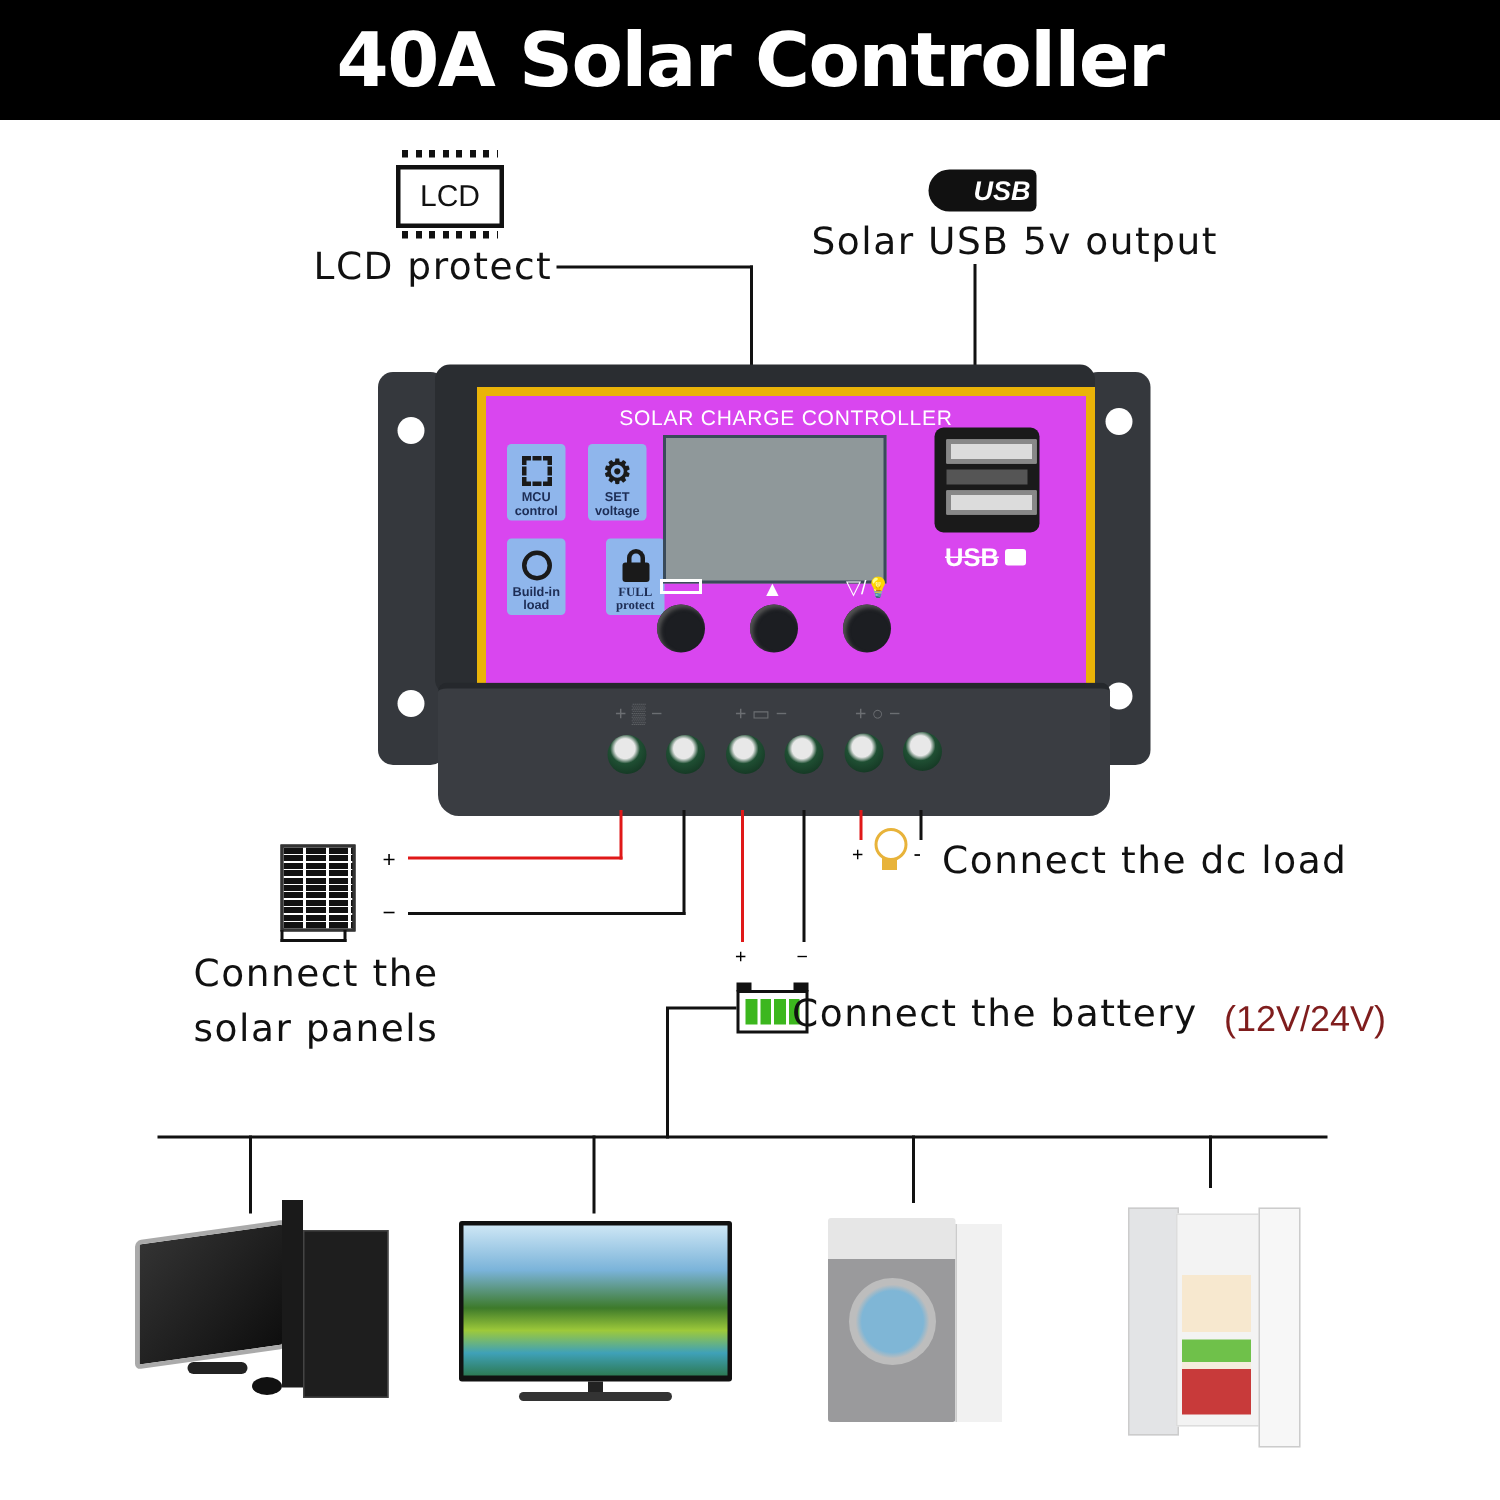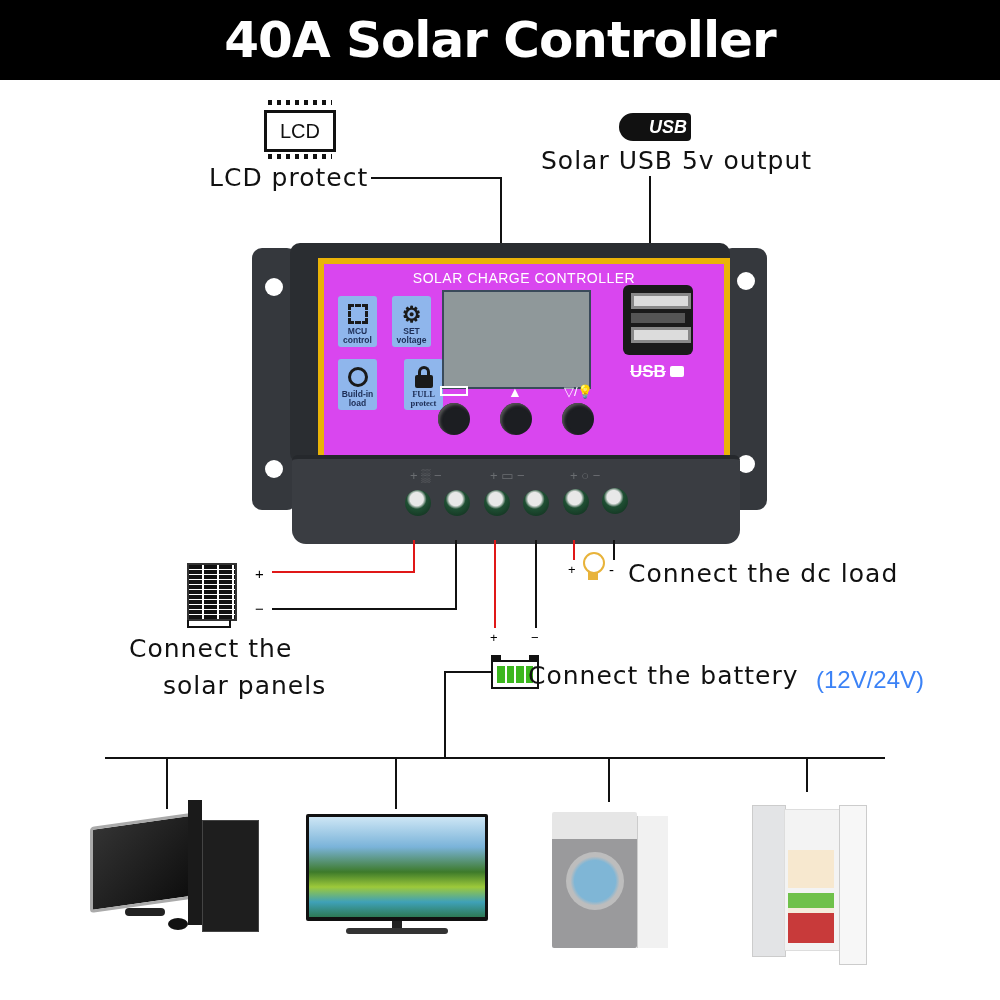--- a/index.html
+++ b/index.html
@@ -112,38 +112,38 @@
 <div class="line red" style="left:413px;top:540px;width:2px;height:33px;"></div>
 <div class="line red" style="left:272px;top:571px;width:143px;height:2px;"></div>
 <div class="line" style="left:455px;top:540px;width:2px;height:70px;"></div>
 <div class="line" style="left:272px;top:608px;width:185px;height:2px;"></div>
 
 <div class="abs" style="left:187px;top:563px;width:46px;height:54px;background:#111;border:2px solid #333;background-image:repeating-linear-gradient(90deg,transparent 0 13px,#fff 13px 15px),repeating-linear-gradient(0deg,transparent 0 4px,#fff 4px 5px);"></div>
 <div class="abs" style="left:187px;top:620px;width:40px;height:6px;border:2px solid #111;border-top:none;"></div>
 <div class="abs" style="left:255px;top:565px;font-size:15px;">+</div>
 <div class="abs" style="left:255px;top:600px;font-size:15px;">−</div>
 <div class="abs lbl" style="left:129px;top:634px;">Connect the</div>
-<div class="abs lbl" style="left:129px;top:671px;margin-left:34px;">solar panels</div>
+<div class="abs lbl" style="left:129px;top:671px;">solar panels</div>
 
 <div class="line red" style="left:494px;top:540px;width:2px;height:88px;"></div>
 <div class="line" style="left:535px;top:540px;width:2px;height:88px;"></div>
 <div class="abs" style="left:490px;top:630px;font-size:13px;">+</div>
 <div class="abs" style="left:531px;top:630px;font-size:13px;">−</div>
 <div class="abs" style="left:491px;top:655px;width:48px;height:34px;">
   <div class="abs" style="left:0;top:0;width:10px;height:6px;background:#111;"></div>
   <div class="abs" style="left:38px;top:0;width:10px;height:6px;background:#111;"></div>
   <div class="abs" style="left:0;top:5px;width:48px;height:29px;border:2px solid #111;box-sizing:border-box;display:flex;gap:2px;padding:4px;">
     <div style="flex:1;background:#3cb71e;"></div>
       <div style="flex:1;background:#3cb71e;"></div>
       <div style="flex:1;background:#3cb71e;"></div>
       <div style="flex:1;background:#3cb71e;"></div>
   </div>
 </div>
 <div class="abs lbl" style="left:528px;top:661px;">Connect the battery</div>
-<div class="abs" style="left:816px;top:666px;font-size:24px;color:#3b82f6;">(12V/24V)</div>
+<div class="abs" style="left:816px;top:666px;font-size:24px;color:#7f1d1d;">(12V/24V)</div>
 
 <div class="line red" style="left:573px;top:540px;width:2px;height:20px;"></div>
 <div class="line" style="left:613px;top:540px;width:2px;height:20px;"></div>
 <div class="abs" style="left:568px;top:562px;font-size:13px;">+</div>
 <div class="abs" style="left:582px;top:552px;width:22px;height:30px;">
   <div class="abs" style="left:1px;top:0;width:18px;height:18px;border:2px solid #e8b33a;border-radius:50%;"></div>
   <div class="abs" style="left:6px;top:20px;width:10px;height:8px;background:#e8b33a;"></div>
 </div>
 <div class="abs" style="left:609px;top:561px;font-size:15px;">-</div>
 <div class="abs lbl" style="left:628px;top:559px;">Connect the dc load</div>

